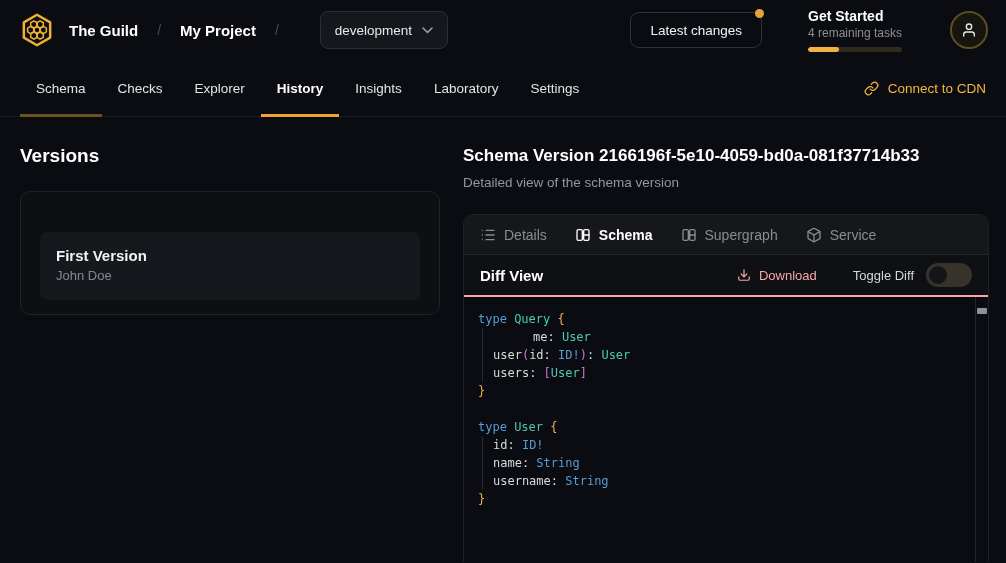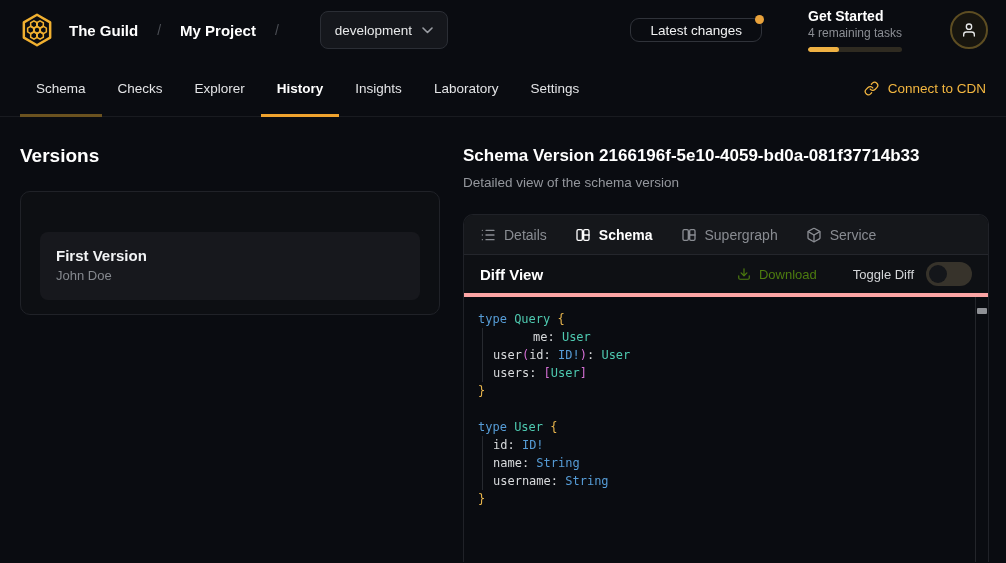--- a/index.html
+++ b/index.html
@@ -16,21 +16,21 @@
   .header { display:flex; align-items:center; height:60px; padding:0 18px; }
   .logo { width:38px; height:38px; }
   .brand { font-size:15px; font-weight:600; color:#fff; margin-left:13px; }
   .crumb-sep { color:#4c4f55; margin:0 19px; font-size:14px; }
   .project { font-size:15px; font-weight:600; color:#fff; }
   .env-select { margin-left:22px; display:flex; align-items:center; gap:10px;
     background:#15171c; border:1px solid #2b2e35; border-radius:8px;
     height:38px; padding:0 14px; color:#e8e9ea; font-size:13.5px; cursor:pointer; }
   .chev { color:#9a9da3; }
   .spacer { flex:1; }
-  .latest-btn { position:relative; height:24px; padding:0 19px; border:1px solid #30333a;
+  .latest-btn { position:relative; height:36px; padding:0 19px; border:1px solid #30333a;
     border-radius:9px; color:#f2f3f4; font-size:13.5px; background:transparent;
     display:flex; align-items:center; cursor:pointer; font-family:inherit;text-align:center; }
   .latest-dot { position:absolute; top:-4px; right:-3px; width:9px; height:9px;
     border-radius:50%; background:#e9a23b; }
   .get-started { margin-left:46px; width:96px; cursor:pointer; }
   .gs-title { color:#fff; font-size:14px; font-weight:600; }
   .gs-sub { color:#8b8e94; font-size:12px; margin-top:2px; white-space:nowrap; }
   .gs-bar { margin-top:7px; height:5px; width:94px; background:#2f2b21; border-radius:3px; overflow:hidden; }
   .gs-fill { height:100%; background:#efb143; border-radius:3px; }
   .avatar { margin-left:46px; width:38px; height:38px; border-radius:50%;
@@ -70,24 +70,24 @@
 
   
   .detail-card { margin-top:24px; height:348px; border:1px solid #202228;
     border-radius:10px 10px 0 0; border-bottom:none; overflow:hidden; background:#0b0d11; }
   .detail-tabs { height:40px; display:flex; align-items:center; gap:28px;
     padding:0 16px; background:#15171b; border-bottom:1px solid #24262c; }
   .dtab { display:flex; align-items:center; gap:8px; font-size:14px; color:#898c92;
     font-weight:500; cursor:pointer; }
   .dtab.active { color:#fff; font-weight:600; }
   .diff-row { height:42px; display:flex; align-items:center; padding:0 16px;
-    border-bottom:4px solid #fca5a5; background:#0e1014;justify-content:flex-end; }
+    border-bottom:2px solid #fca5a5; background:#0e1014;justify-content:flex-end; }
   .diff-title { font-size:15px; font-weight:700; color:#fff; }
   .dl-btn { margin-left:auto; display:flex; align-items:center; gap:8px;
-    color:#4d7c0f; font-size:13px; cursor:pointer; }
+    color:#fca5a5; font-size:13px; cursor:pointer; }
   .toggle-label { margin-left:36px; color:#d4d6d9; font-size:13px; }
   .toggle { margin-left:12px; width:46px; height:24px; border-radius:12px;
     background:#37332b; position:relative; cursor:pointer; }
   .knob { position:absolute; left:3px; top:3px; width:18px; height:18px;
     border-radius:50%; background:#14161a; }
 
   
   .code-wrap { position:relative; height:266px; background:#0a0c11; }
   .code { padding:13px 0 0 14px; font-family:"DejaVu Sans Mono", monospace;
     font-size:12px; line-height:18px; }

